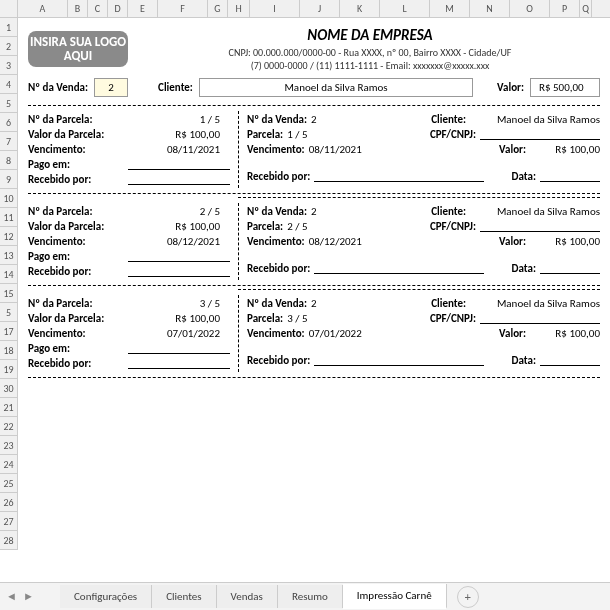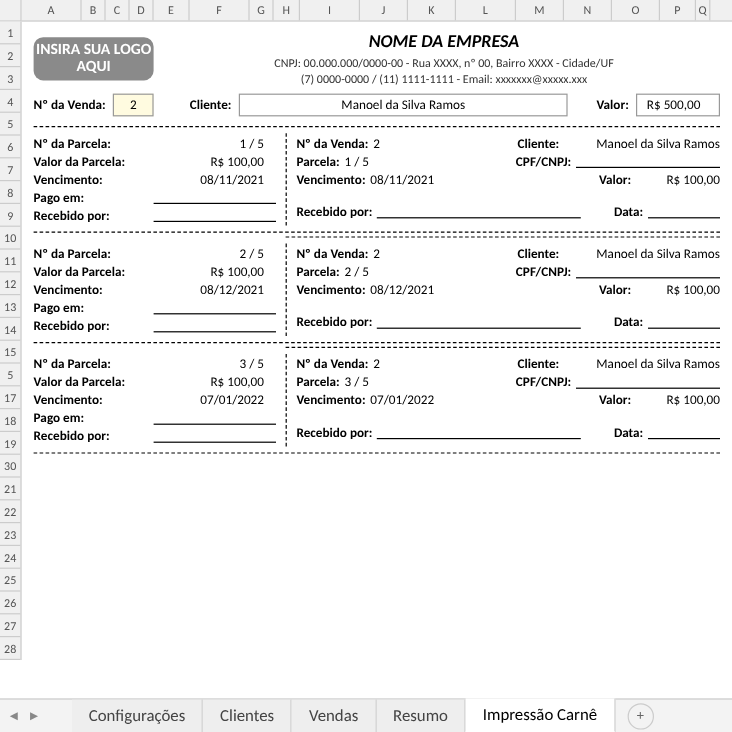--- a/index.html
+++ b/index.html
@@ -174,21 +174,21 @@
     background: #f3f3f3;
     border-top: 1px solid #ccc;
     display: flex;
     align-items: center;
     padding-left: 60px;
     gap: 0;
   }
   .tab {
     padding: 5px 14px;
     border-right: 1px solid #ccc;
-    font-size: 14px;
+    font-size: 11px;
     color: #444;
     background: #eee;
     cursor: pointer;
   }
   .tab.active {
     background: #fff;
     border-bottom: 2px solid #fff;
     color: #000;
   }
   .addtab {

